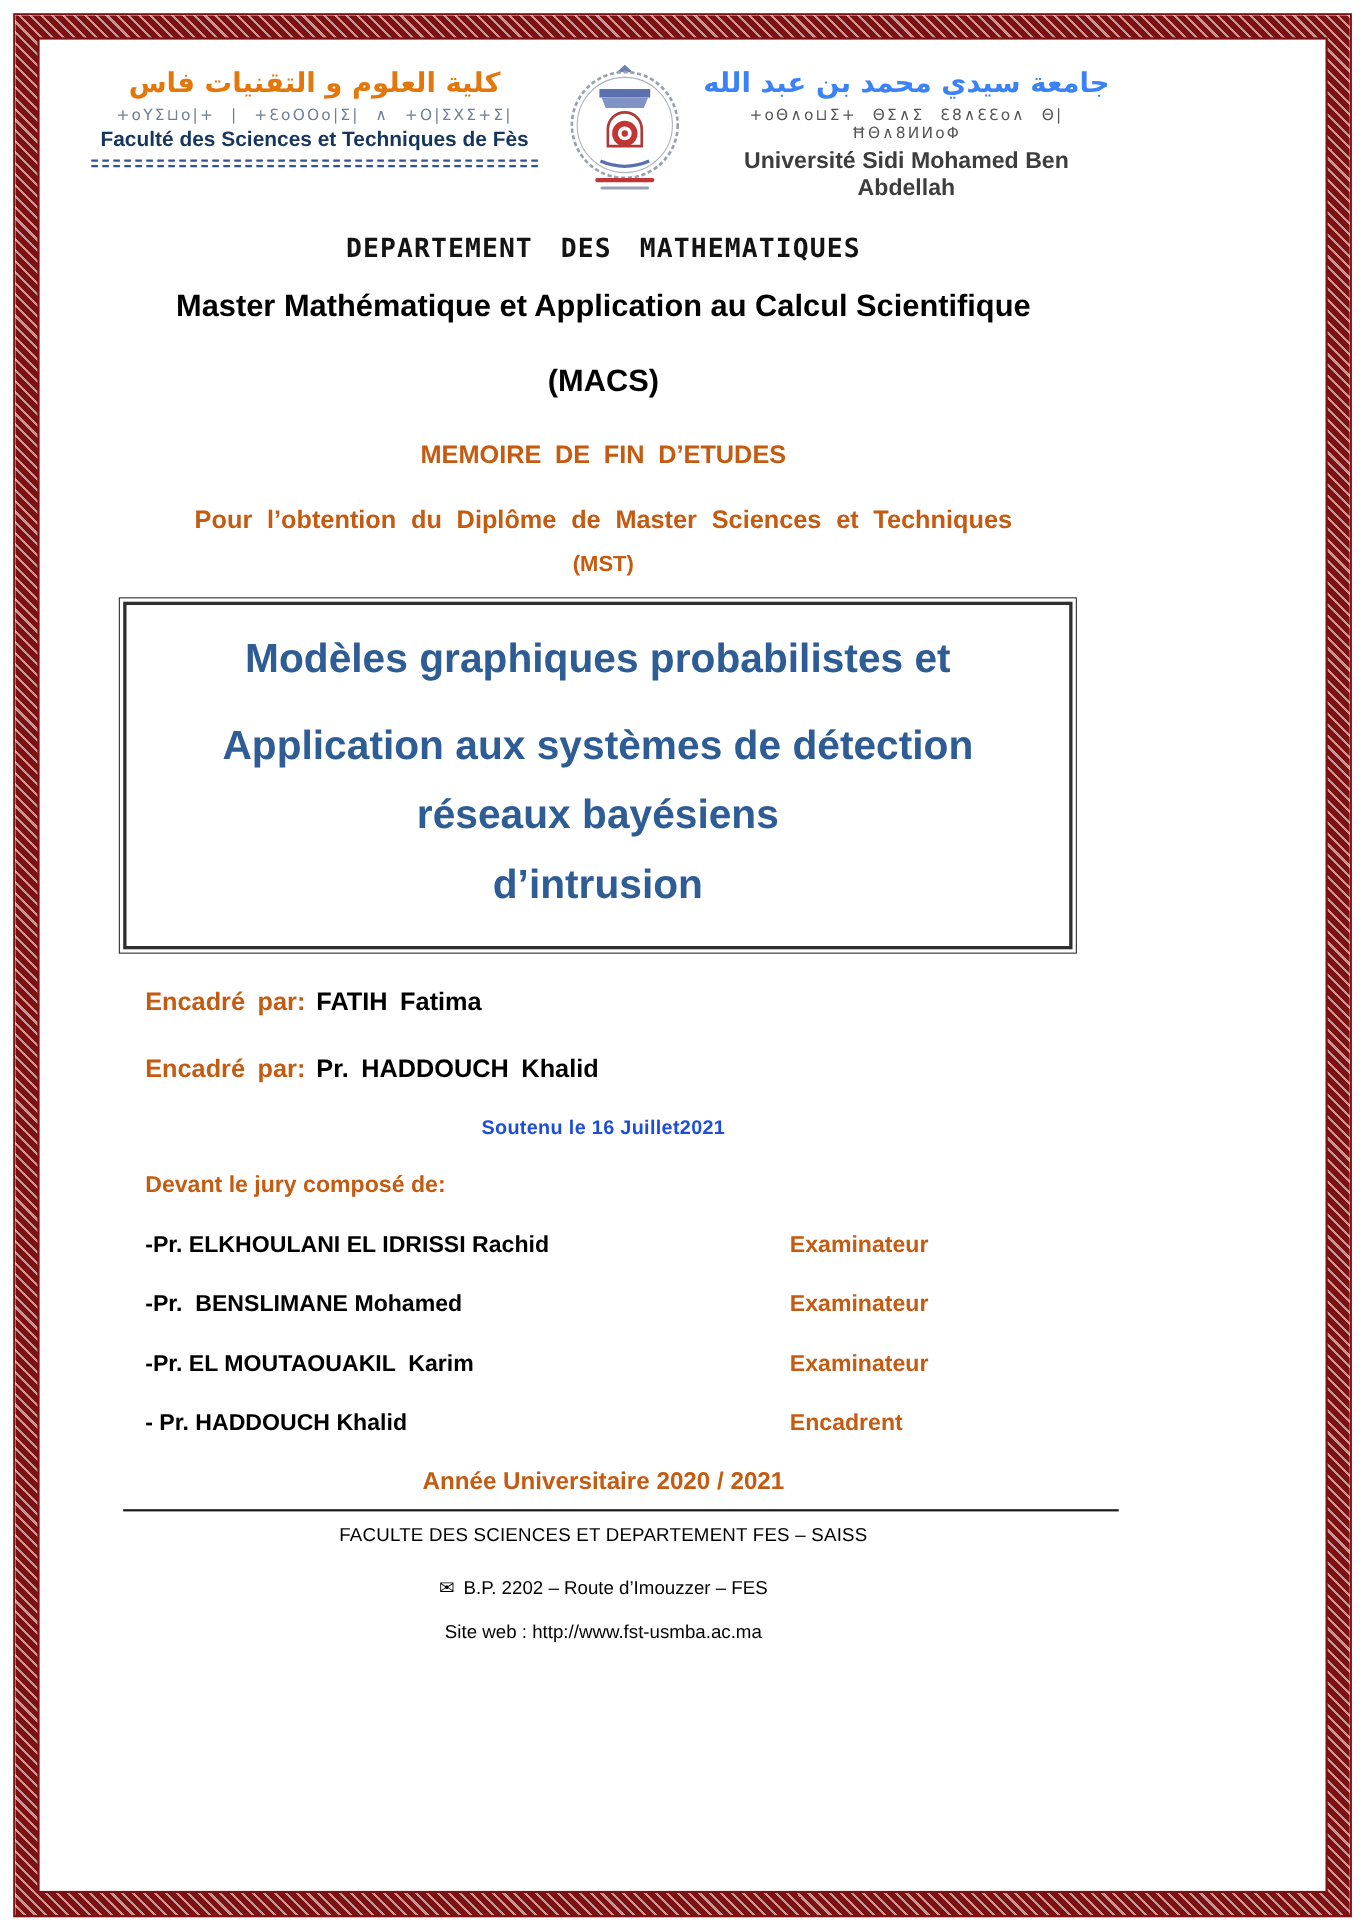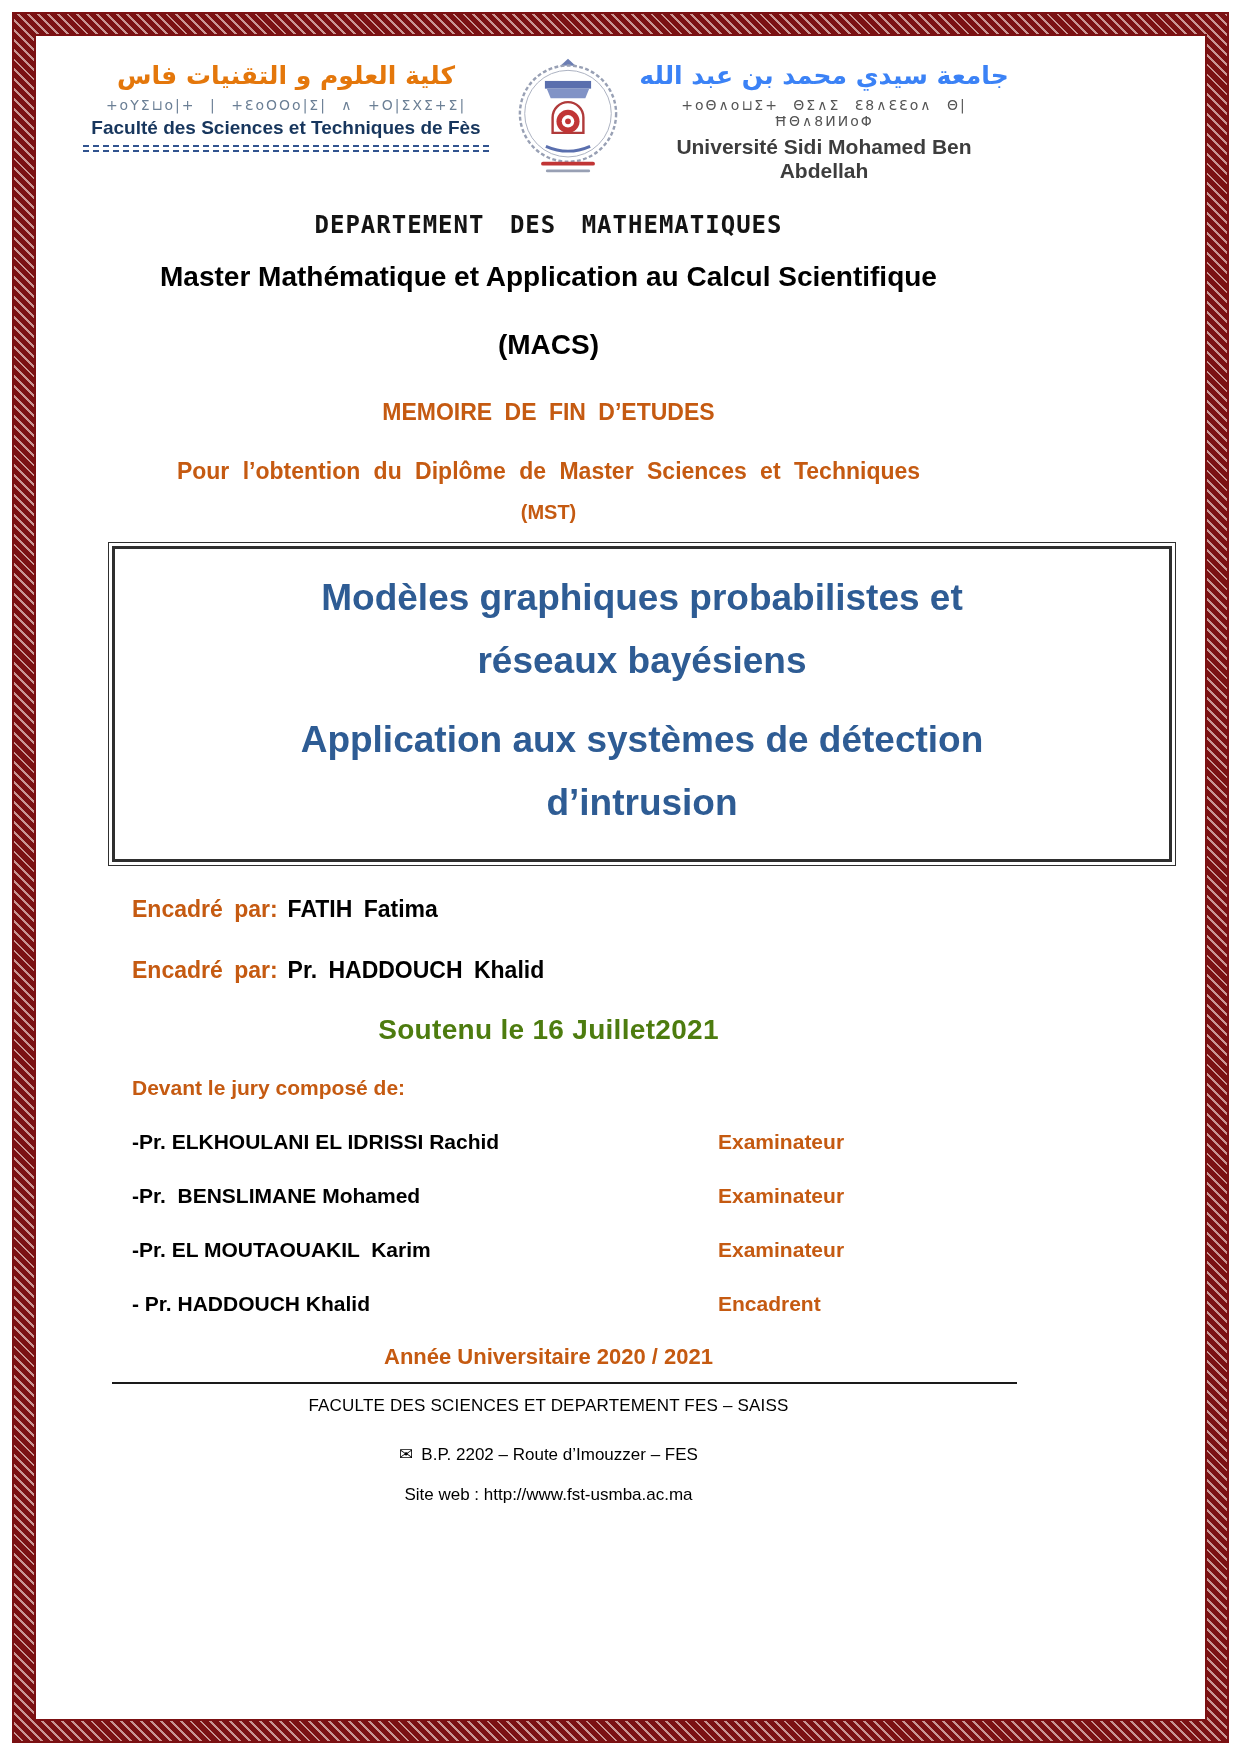--- a/index.html
+++ b/index.html
@@ -42,31 +42,31 @@
           font-size:24px; letter-spacing:1px; word-spacing:10px; }
   .program-name { margin-top:22px; text-align:center; font-size:28px; font-weight:700; color:#000; }
   .program-acronym { margin-top:36px; text-align:center; font-size:28px; font-weight:700; color:#000; }
   .memoire-title { margin-top:38px; text-align:center; font-size:23px; font-weight:700;
                    color:#c55a11; word-spacing:6px; }
   .memoire-subtitle { margin-top:32px; text-align:center; font-size:23px; font-weight:700;
                       color:#c55a11; word-spacing:7px; }
   .memoire-acronym { margin-top:16px; text-align:center; font-size:20px; font-weight:700; color:#c55a11; }
 
   
-  .title-box { margin-top:22px; margin-left:-20px; width:1060px; box-sizing:border-box;
+  .title-box { margin-top:22px; margin-left:-20px; width:863px; box-sizing:border-box;
                border:3px solid #2f2f2f; outline:1px solid #2f2f2f; outline-offset:3px;
                padding:18px 8px 24px; text-align:center; background:#fff; }
   .title-line { color:#2e5c94; font-size:37px; font-weight:700; line-height:1.7; }
   .para-gap { margin-top:16px; }
 
   
   .credit-line { margin-top:34px; font-size:23px; font-weight:700; color:#000; word-spacing:5px; }
   .credit-label { color:#c55a11; margin-right:10px; }
-  .defense-line { margin-top:30px; text-align:center; font-size:28px; font-weight:700;
-                  color:#4d7c0f; letter-spacing:0.3px; }
+  .defense-line { margin-top:30px; text-align:center; font-size:18px; font-weight:700;
+                  color:#1d4ed8; letter-spacing:0.3px; }
 
   
   .jury-heading { margin-top:30px; font-size:21px; font-weight:700; color:#c55a11; }
   .jury-row { margin-top:30px; display:grid; grid-template-columns:586px 1fr;
               font-size:21px; font-weight:700; }
   .jury-name { color:#000; white-space:pre; }
   .jury-role { color:#c55a11; }
 
   
   .academic-year { margin-top:28px; text-align:center; font-size:22px; font-weight:700; color:#c55a11; }
@@ -122,22 +122,22 @@
     <div class="dept">DEPARTEMENT DES MATHEMATIQUES</div>
     <div class="program-name">Master Mathématique et Application au Calcul Scientifique</div>
     <div class="program-acronym">(MACS)</div>
 
     <div class="memoire-title">MEMOIRE DE FIN D’ETUDES</div>
     <div class="memoire-subtitle">Pour l’obtention du Diplôme de Master Sciences et Techniques</div>
     <div class="memoire-acronym">(MST)</div>
 
     <div class="title-box">
       <div class="title-line">Modèles graphiques probabilistes et</div>
+      <div class="title-line para-gap">Application aux systèmes de détection</div>
       <div class="title-line">réseaux bayésiens</div>
-      <div class="title-line para-gap">Application aux systèmes de détection</div>
       <div class="title-line">d’intrusion</div>
     </div>
 
     <div class="credit-line">
       <span class="credit-label">Encadré par:</span><span>FATIH Fatima</span>
     </div>
     <div class="credit-line">
       <span class="credit-label">Encadré par:</span><span>Pr. HADDOUCH Khalid</span>
     </div>
     <div class="defense-line">Soutenu le 16 Juillet2021</div>

